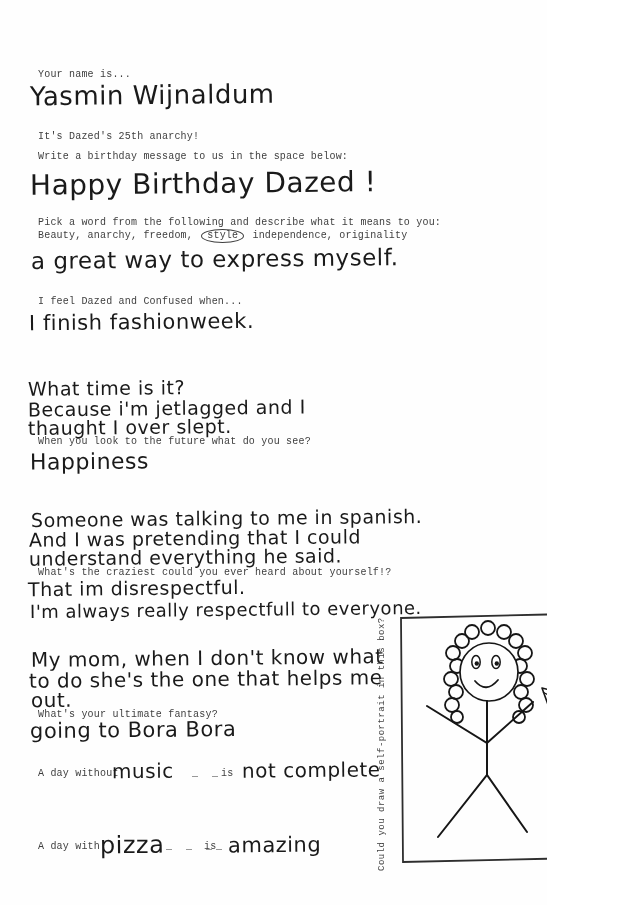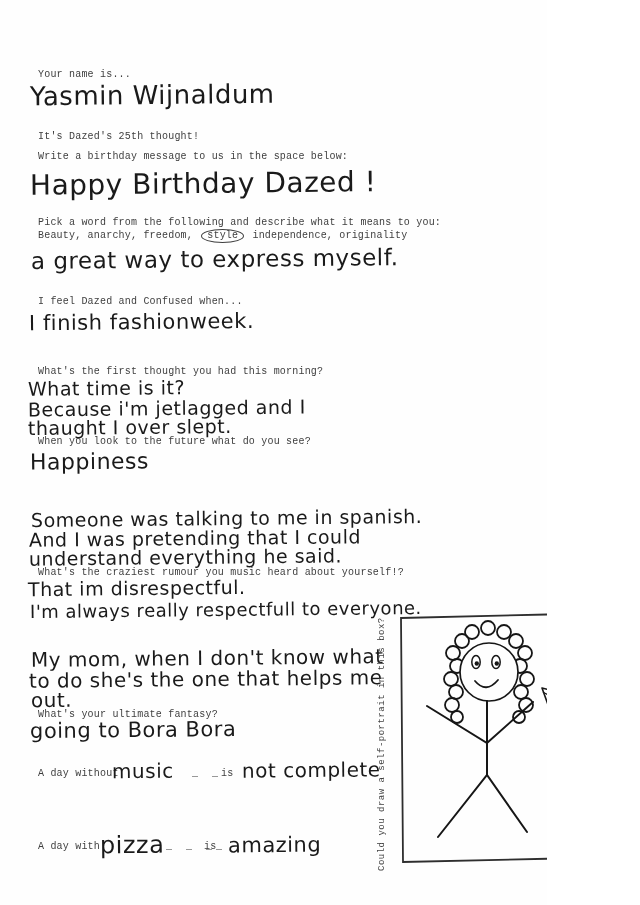--- a/index.html
+++ b/index.html
@@ -33,48 +33,47 @@
   .portrait-svg { position:absolute; left:390px; top:605px; }
 </style>
 </head>
 <body>
 
 <div class="page">
 
   <div class="typed" style="left:38px;top:69px">Your name is...</div>
   <div class="hand" style="left:30px;top:80px;font-size:26px">Yasmin Wijnaldum</div>
 
-  <div class="typed" style="left:38px;top:131px">It's Dazed's 25th thought!</div>
+  <div class="typed" style="left:38px;top:131px">It's Dazed's 25th anarchy!</div>
   <div class="typed" style="left:38px;top:151px">Write a birthday message to us in the space below:</div>
   <div class="hand" style="left:30px;top:167px;font-size:28px">Happy Birthday Dazed !</div>
 
   <div class="typed" style="left:38px;top:229px">
     <span>Beauty, anarchy, freedom,</span>
     <span class="circled">style</span>
     <span>independence, originality</span>
   </div>
   <div class="typed" style="left:38px;top:217px">Pick a word from the following and describe what it means to you:</div>
   <div class="hand" style="left:31px;top:246px;font-size:23px">a great way to express myself.</div>
 
   <div class="typed" style="left:38px;top:296px">I feel Dazed and Confused when...</div>
   <div class="hand" style="left:29px;top:310px;font-size:21px">I finish fashionweek.</div>
 
-  <div class="typed" style="left:38px;top:366px">What's the first thought you had this morning?</div>
   <div class="hand" style="left:28px;top:377px;font-size:19px">What time is it?</div>
   <div class="hand" style="left:28px;top:397px;font-size:19px">Because i'm jetlagged and I</div>
   <div class="hand" style="left:28px;top:416px;font-size:19px">thaught I over slept.</div>
 
   <div class="typed" style="left:38px;top:436px">When you look to the future what do you see?</div>
   <div class="hand" style="left:30px;top:449px;font-size:22px">Happiness</div>
 
   <div class="hand" style="left:31px;top:507px;font-size:19px">Someone was talking to me in spanish.</div>
   <div class="hand" style="left:29px;top:527px;font-size:19px">And I was pretending that I could</div>
   <div class="hand" style="left:29px;top:546px;font-size:19px">understand everything he said.</div>
 
-  <div class="typed" style="left:38px;top:567px">What's the craziest rumour you music heard about yourself!?</div>
+  <div class="typed" style="left:38px;top:567px">What's the craziest could you ever heard about yourself!?</div>
   <div class="hand" style="left:28px;top:577px;font-size:19px">That im disrespectful.</div>
   <div class="hand" style="left:30px;top:599px;font-size:18px">I'm always really respectfull to everyone.</div>
 
   <div class="hand" style="left:31px;top:646px;font-size:20px">My mom, when I don't know what</div>
   <div class="hand" style="left:29px;top:667px;font-size:20px">to do she's the one that helps me</div>
   <div class="hand" style="left:31px;top:688px;font-size:20px">out.</div>
 
   <div class="typed" style="left:38px;top:709px">What's your ultimate fantasy?</div>
   <div class="hand" style="left:30px;top:718px;font-size:21px">going to Bora Bora</div>
 

